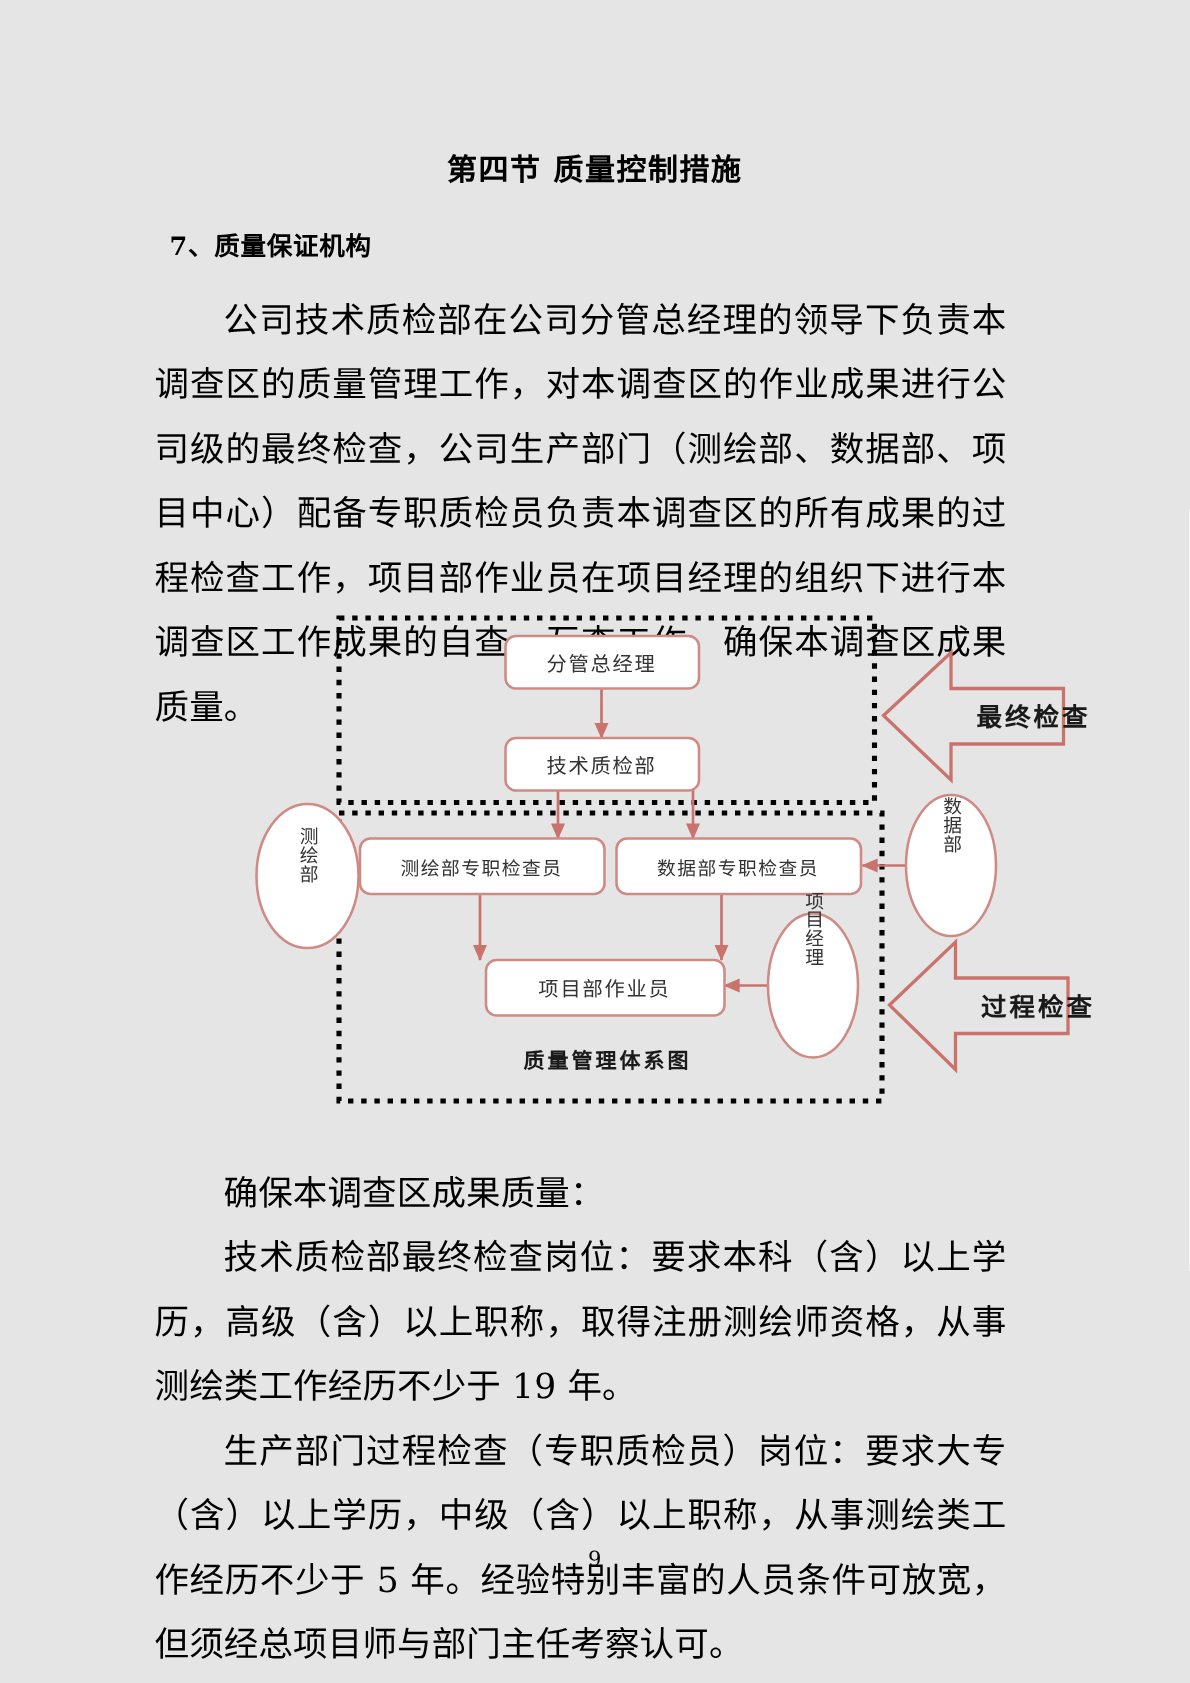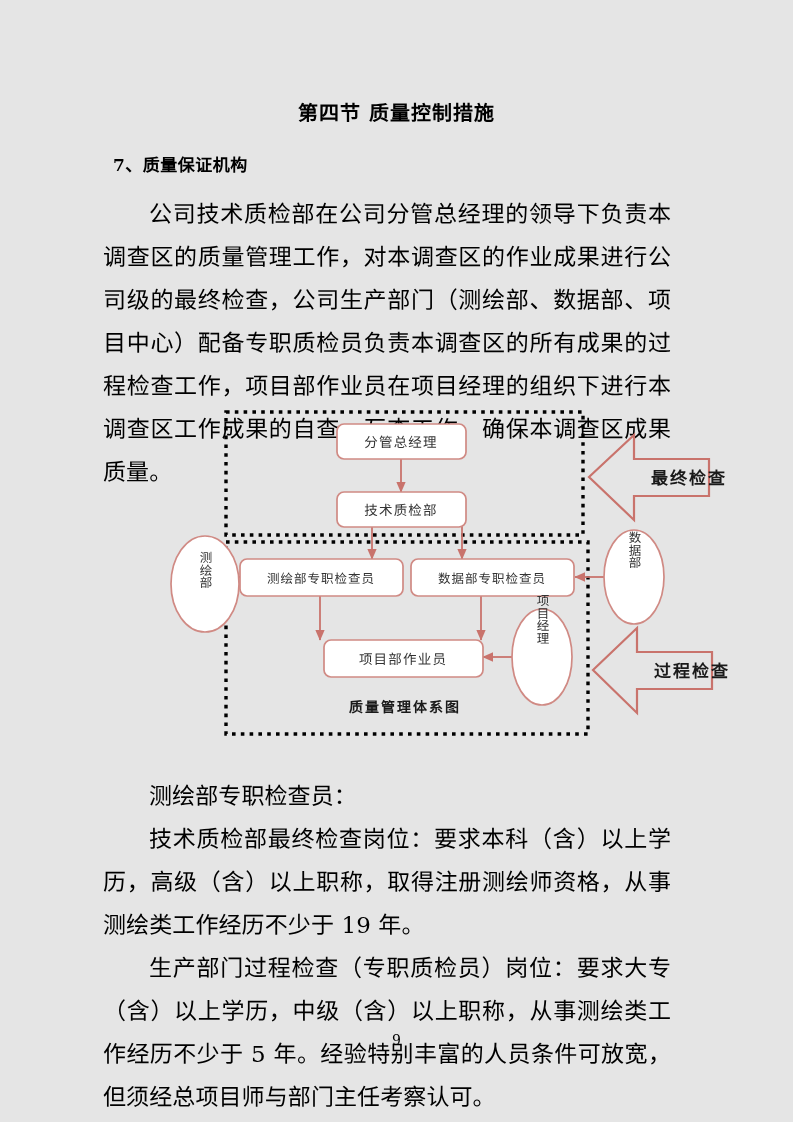--- a/index.html
+++ b/index.html
@@ -198,20 +198,20 @@
       <g>
         <path d="M593,268 L637,226 L637,250 L712,250 L712,287 L637,287 L637,311 z" fill="none" stroke="#c9736c" stroke-width="2.2" stroke-linejoin="miter"></path>
         <text class="arrow-label" x="654" y="275">过程检查</text>
       </g>
 
       <text class="caption-text" x="405" y="310" text-anchor="middle">质量管理体系图</text>
     </svg>
   </div>
 
   <div class="body-block" id="para-tail">
-    <p>测绘部专职检查员：</p>
+    <p>确保本调查区成果质量：</p>
     <p>技术质检部最终检查岗位：要求本科（含）以上学历，高级（含）以上职称，取得注册测绘师资格，从事测绘类工作经历不少于 19 年。</p>
     <p>生产部门过程检查（专职质检员）岗位：要求大专（含）以上学历，中级（含）以上职称，从事测绘类工作经历不少于 5 年。经验特别丰富的人员条件可放宽，但须经总项目师与部门主任考察认可。</p>
   </div>
 
   <div class="page-number">9</div>
 
 </div>
 
 </body></html>

